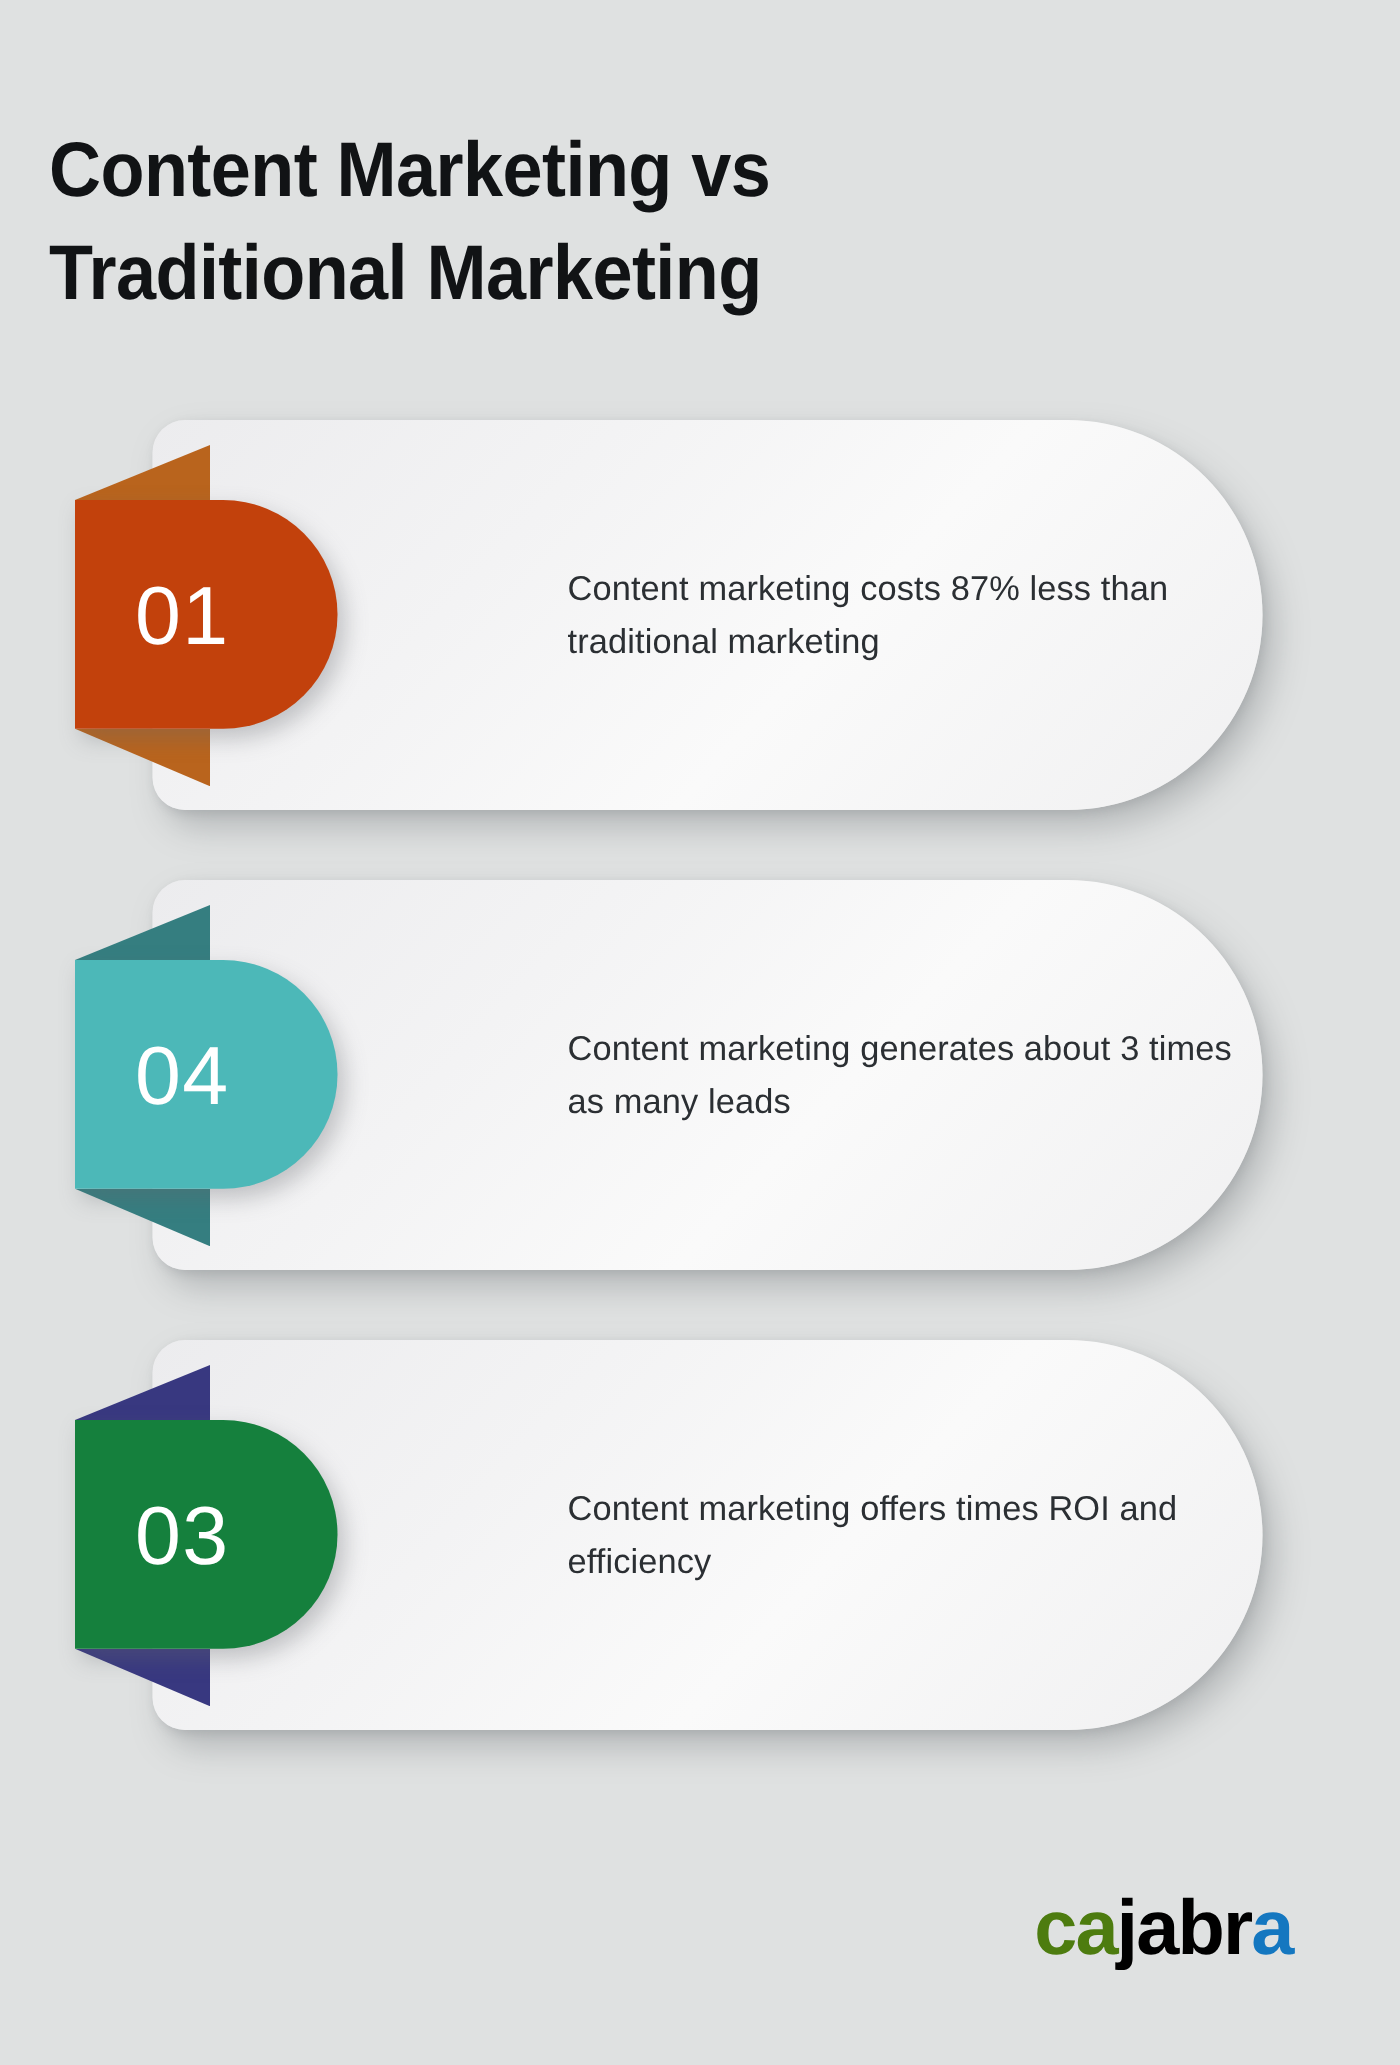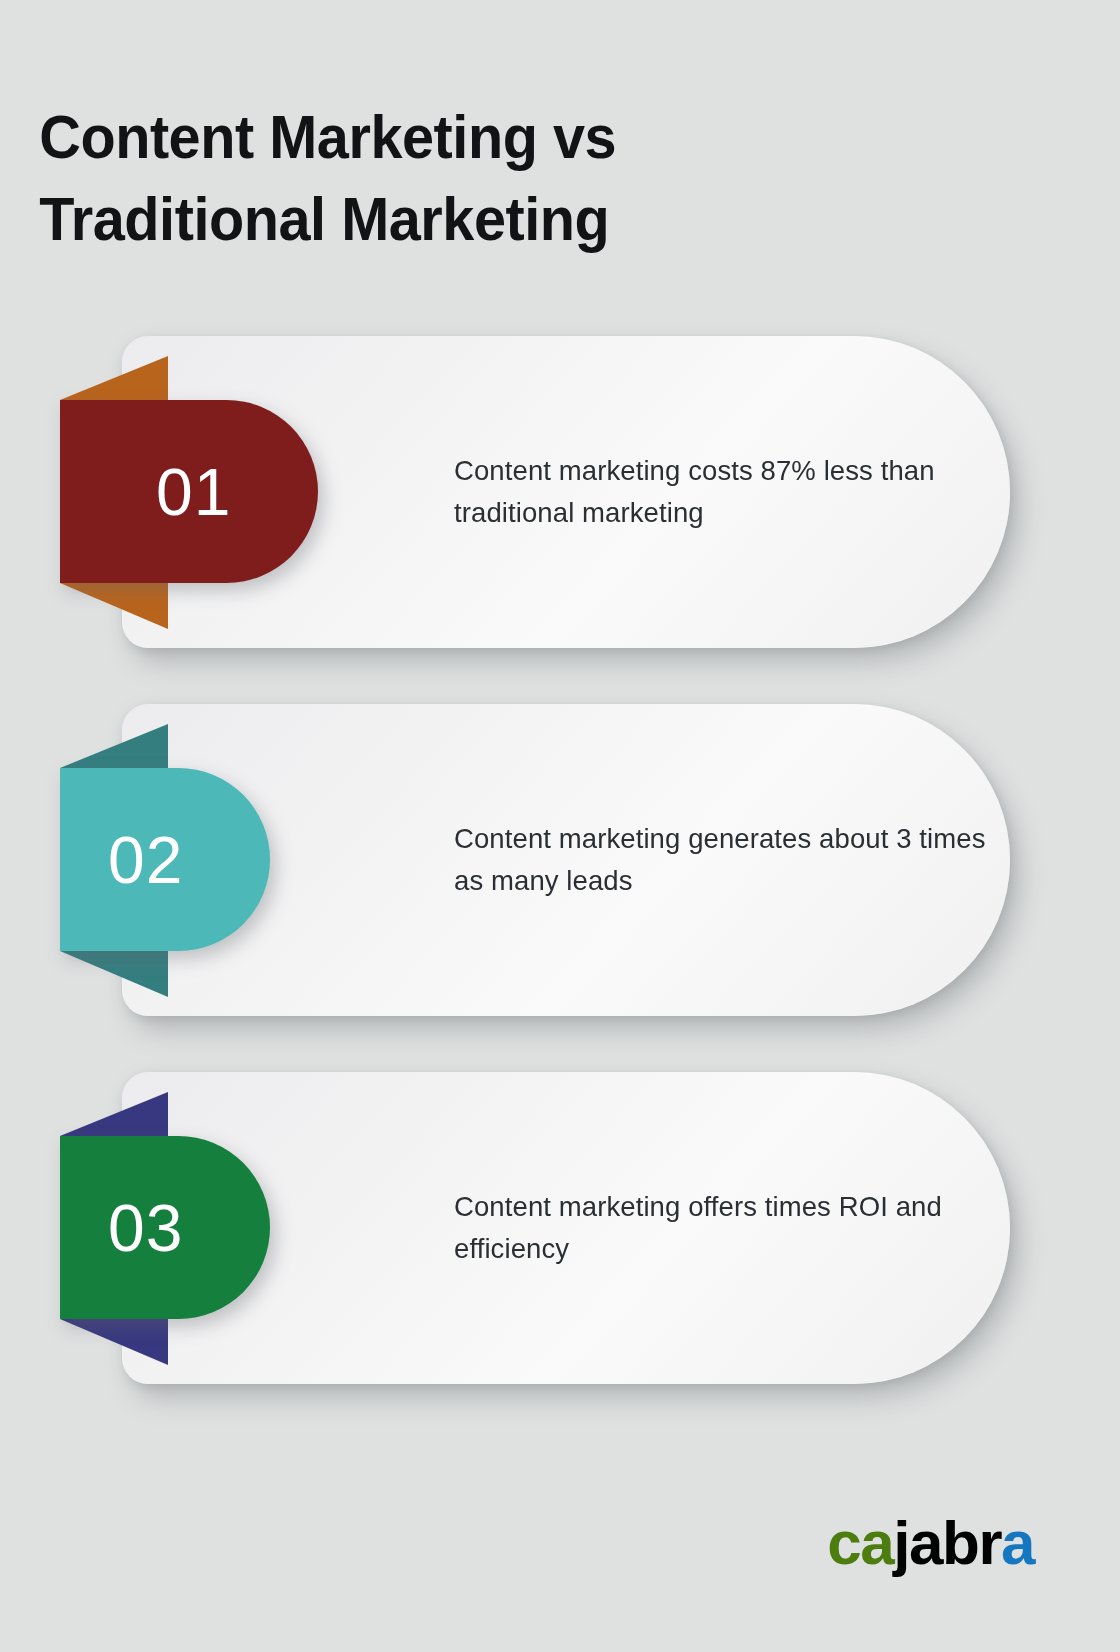--- a/index.html
+++ b/index.html
@@ -137,35 +137,35 @@
   <div class="title-line" style="color: rgb(17, 19, 21);">Traditional Marketing</div>
 </div>
 
 <div class="card-wrap c0">
   <div class="card-panel">
     <div class="card-text">Content marketing costs 87% less than traditional marketing</div>
   </div>
   <div class="ribbon">
     <div class="fold-top" style="background-color: rgb(185, 100, 29);"></div>
     <div class="fold-bottom" style="background-color: rgb(185, 100, 29);"></div>
-    <div class="ribbon-body" style="background-color: #7f1d1d; padding-left: 48px;">
+    <div class="ribbon-body" style="background-color: #c2410c;">
       <span class="ribbon-num">01</span>
     </div>
   </div>
 </div>
 
 <div class="card-wrap c1">
   <div class="card-panel">
     <div class="card-text">Content marketing generates about 3 times as many leads</div>
   </div>
   <div class="ribbon">
     <div class="fold-top" style="background-color: rgb(53, 126, 128);"></div>
     <div class="fold-bottom" style="background-color: rgb(53, 126, 128);"></div>
     <div class="ribbon-body" style="background-color: rgb(76, 184, 184);">
-      <span class="ribbon-num">02</span>
+      <span class="ribbon-num">04</span>
     </div>
   </div>
 </div>
 
 <div class="card-wrap c2">
   <div class="card-panel">
     <div class="card-text">Content marketing offers times ROI and efficiency</div>
   </div>
   <div class="ribbon">
     <div class="fold-top" style="background-color: rgb(56, 56, 128);"></div>

